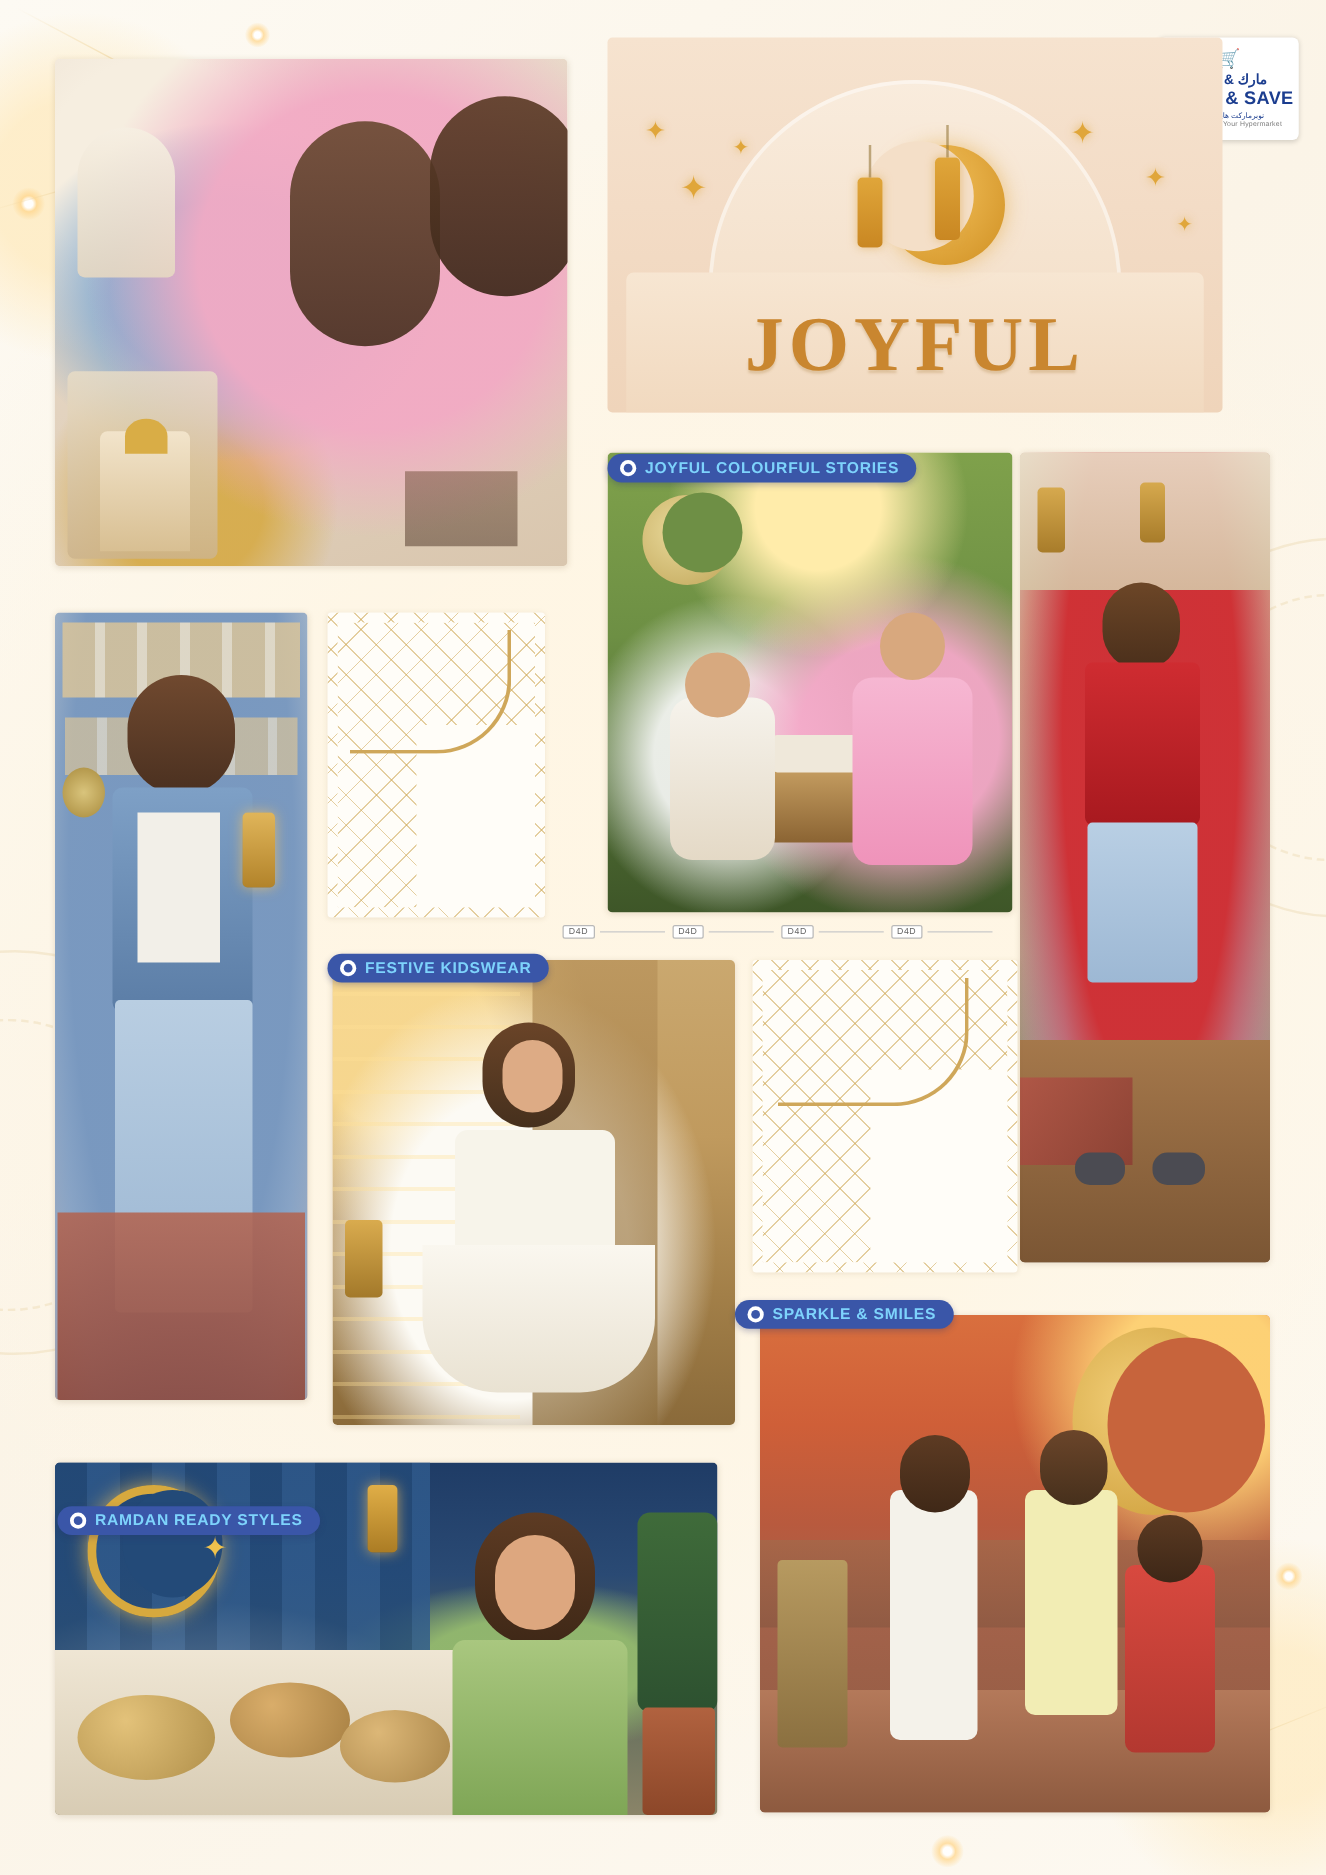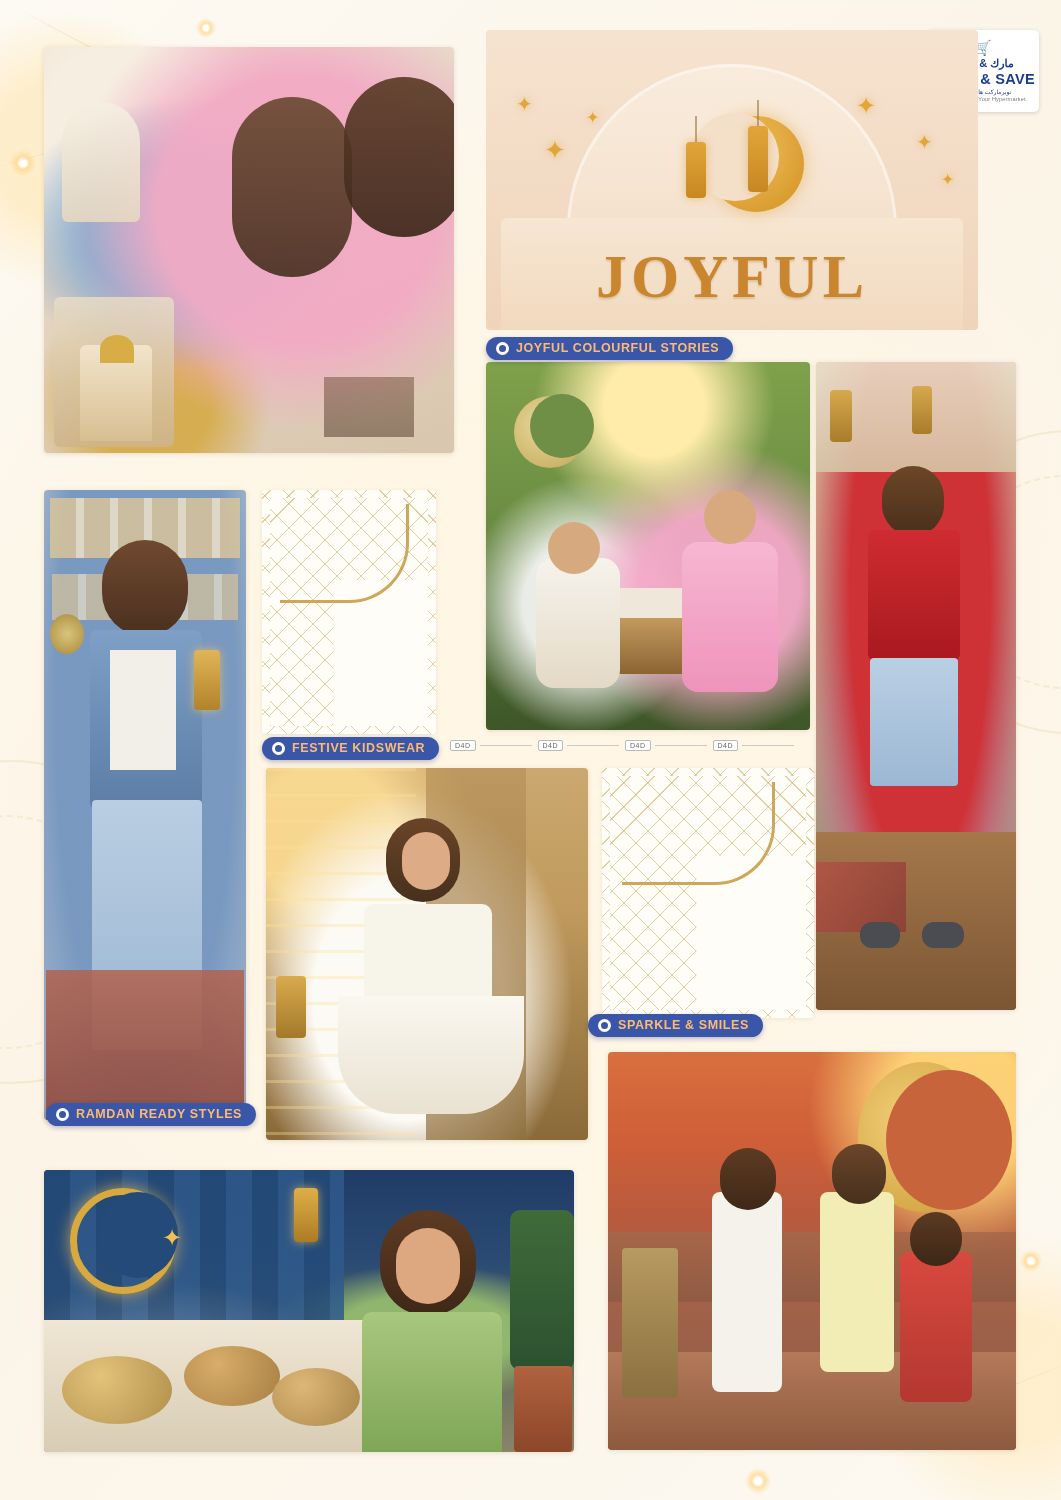--- a/index.html
+++ b/index.html
@@ -25,23 +25,23 @@
   .sparkle{position:absolute;border-radius:50%;pointer-events:none;
     background:radial-gradient(circle,rgba(255,255,255,.95) 0 18%,rgba(255,214,140,.75) 35%,rgba(255,214,140,0) 72%);}
   .str{position:absolute;background:linear-gradient(90deg,rgba(240,214,160,0),rgba(240,214,160,.85),rgba(240,214,160,0));height:1px;pointer-events:none;}
 
   
   .tile{position:absolute;border-radius:4px;overflow:hidden;box-shadow:0 1px 5px rgba(120,100,60,.18);}
   .tile .ph{position:absolute;inset:0;}
 
   
   .pill{position:absolute;display:flex;align-items:center;gap:7px;
-    background:#3a56a8;color:#fdba74;border-radius:13px;padding:4px 14px 5px 10px;
+    background:#3a56a8;color:#7dd3fc;border-radius:13px;padding:4px 14px 5px 10px;
     font-size:12.5px;letter-spacing:.6px;font-weight:700;white-space:nowrap;
-    box-shadow:0 2px 5px rgba(40,50,110,.3);}
+    box-shadow:0 2px 5px rgba(40,50,110,.3);margin-top:26px;}
   .pill .dot{width:13px;height:13px;border-radius:50%;background:#fff;display:inline-block;position:relative;flex:none;}
   .pill .dot:after{content:"";position:absolute;inset:3px;border-radius:50%;background:#3a56a8;}
 
   
   .logo{position:absolute;right:22px;top:30px;width:112px;height:82px;background:#fff;border-radius:5px;
     box-shadow:0 1px 4px rgba(0,0,0,.16);display:flex;flex-direction:column;align-items:center;justify-content:center;gap:1px;}
   .logo .ar{font-size:11px;color:#1b3d8f;font-weight:700;letter-spacing:.5px;}
   .logo .en{font-size:14.5px;color:#1b3d8f;font-weight:800;letter-spacing:.3px;}
   .logo .ar2{font-size:6px;color:#1b3d8f;}
   .logo .tag{font-size:5.5px;color:#7a7a7a;letter-spacing:.2px;}
@@ -282,16 +282,16 @@
 <div class="pill" style="left:262px;top:737px;">
   <span class="dot"></span>
   <span>FESTIVE KIDSWEAR</span>
 </div>
 
 <div class="pill" style="left:588px;top:1014px;">
   <span class="dot"></span>
   <span>SPARKLE &amp; SMILES</span>
 </div>
 
-<div class="pill" style="left:46px;top:1103px;">
+<div class="pill" style="left:46px;top:1179px;">
   <span class="dot"></span>
   <span>RAMDAN READY STYLES</span>
 </div>
 
 </body></html>

